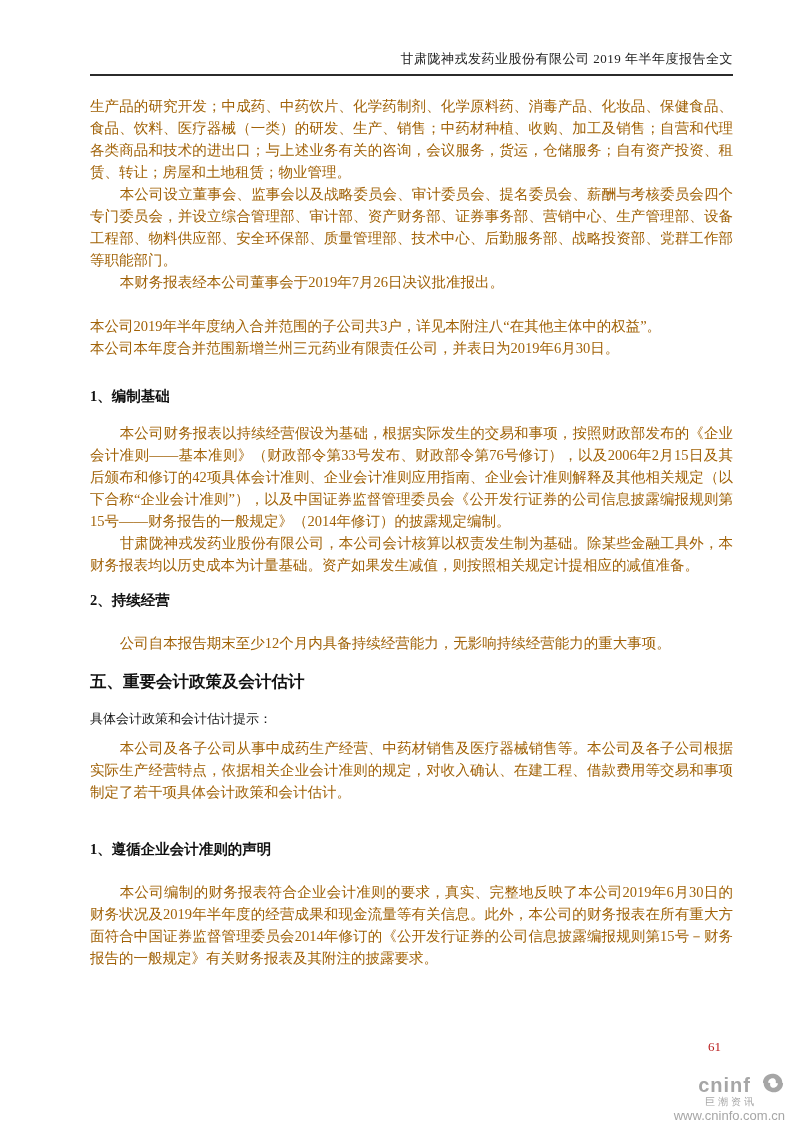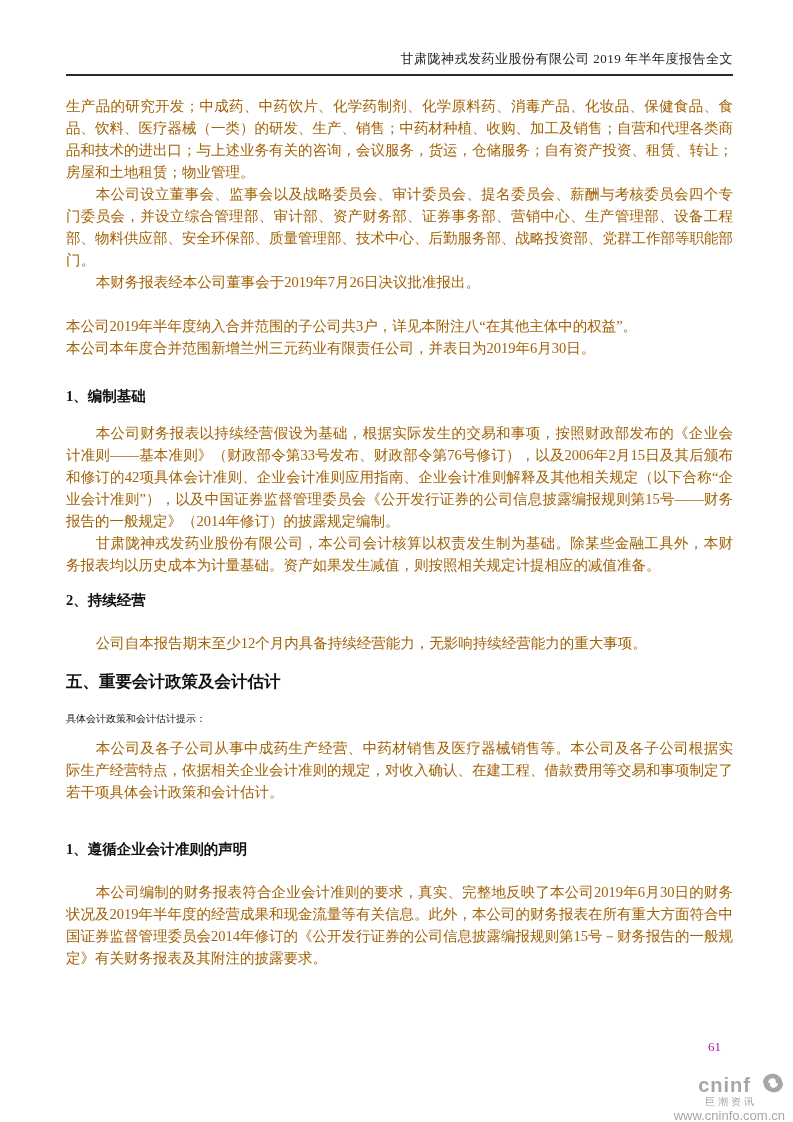--- a/index.html
+++ b/index.html
@@ -11,21 +11,21 @@
     position: relative;
     width: 793px;
     height: 1122px;
     background: #ffffff;
     color: #1a1a1a;
     font-family: "Liberation Serif", "DejaVu Serif", serif;
     overflow: hidden;
     box-sizing: border-box;
   }
   .content {
-    margin: 0 60px 0 66px; 
+    margin: 0 60px 0 90px; 
   }
   .header {
     padding-top: 50px;
     text-align: right;
     font-size: 13px;
     letter-spacing: 0.5px;
     color: #222222;
   }
   .header-rule {
     height: 0;
@@ -58,32 +58,32 @@
     font-weight: bold;
     color: #111111;
   }
   h3.sub-basis { margin-top: 27px; }
   h3.sub-going { margin-top: 14px; }
   h3.sub-statement { margin-top: 36px; }
   p.after-sub { margin-top: 16px; }
   p.going-p { margin-top: 22px; }
   p.note-p {
     margin: 16px 0 0 0;
-    font-size: 10px;
+    font-size: 13px;
     line-height: 18px;
     color: #141414;
   }
   p.policies-p { margin-top: 9px; }
   p.statement-p { margin-top: 22px; }
   .page-number {
     position: absolute;
     top: 1039px;
     right: 72px;
     font-size: 13px;
-    color: #a21caf;
+    color: #b91c1c;
   }
   .cninfo-logo {
     position: absolute;
     top: 1072px;
     right: 8px;
     text-align: right;
     color: #a6a6a6;
     font-family: "Liberation Sans", "DejaVu Sans", sans-serif;
   }
   .logo-row {

